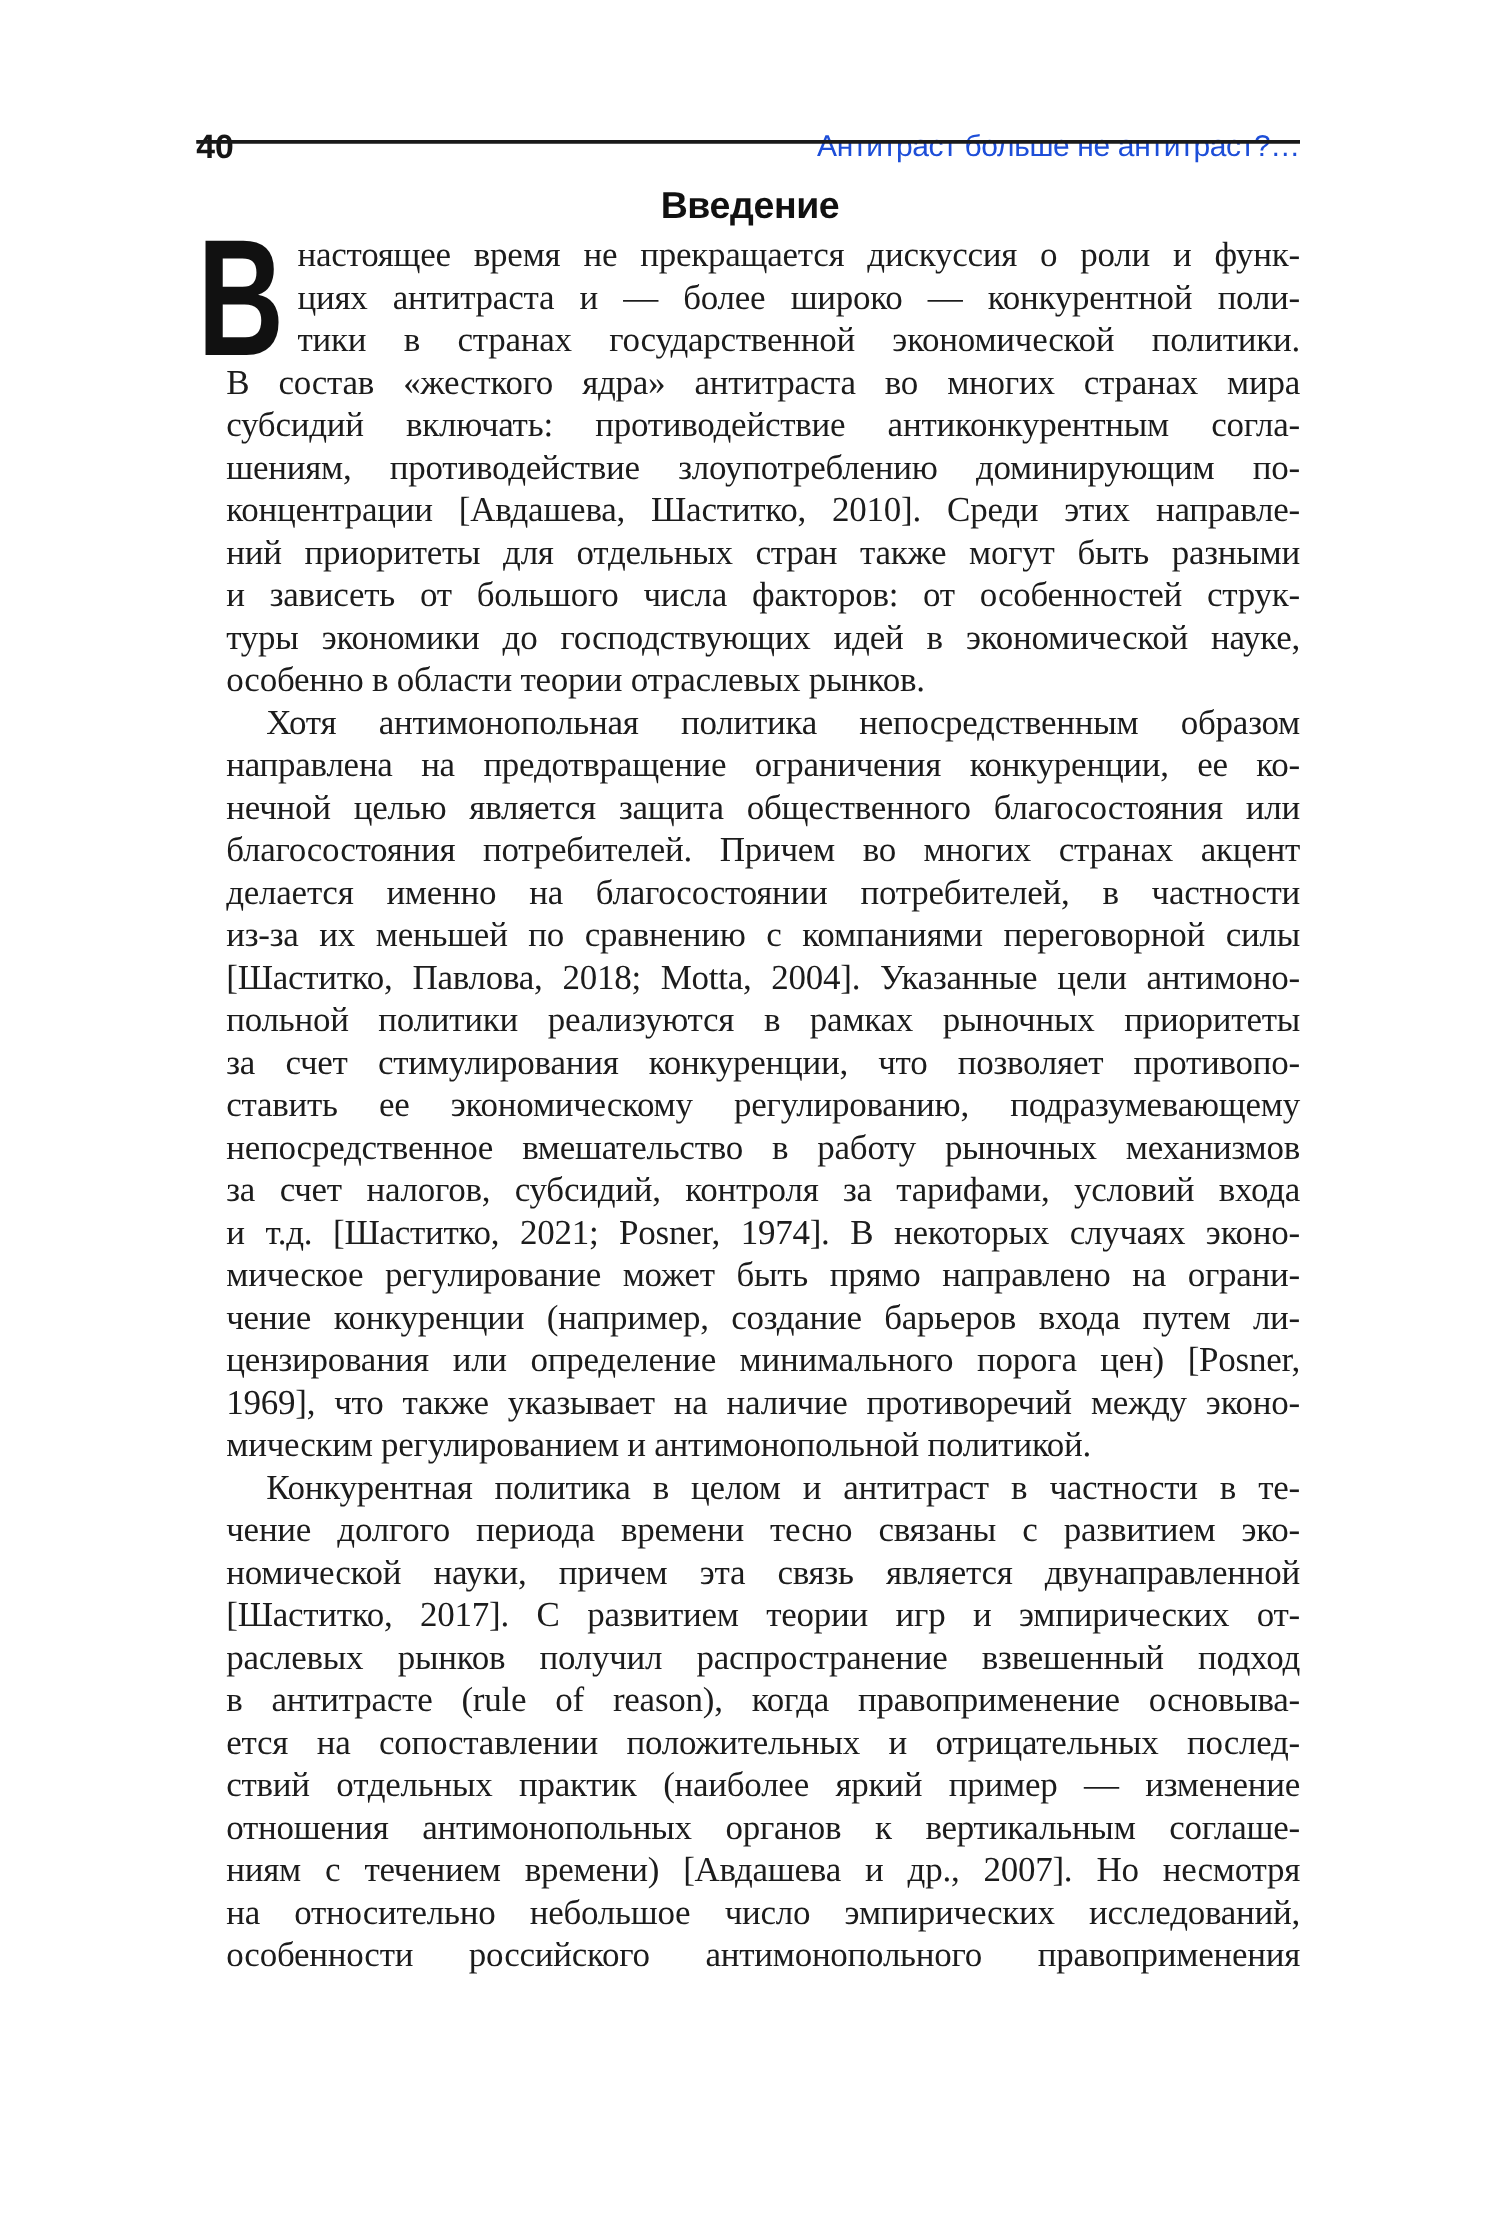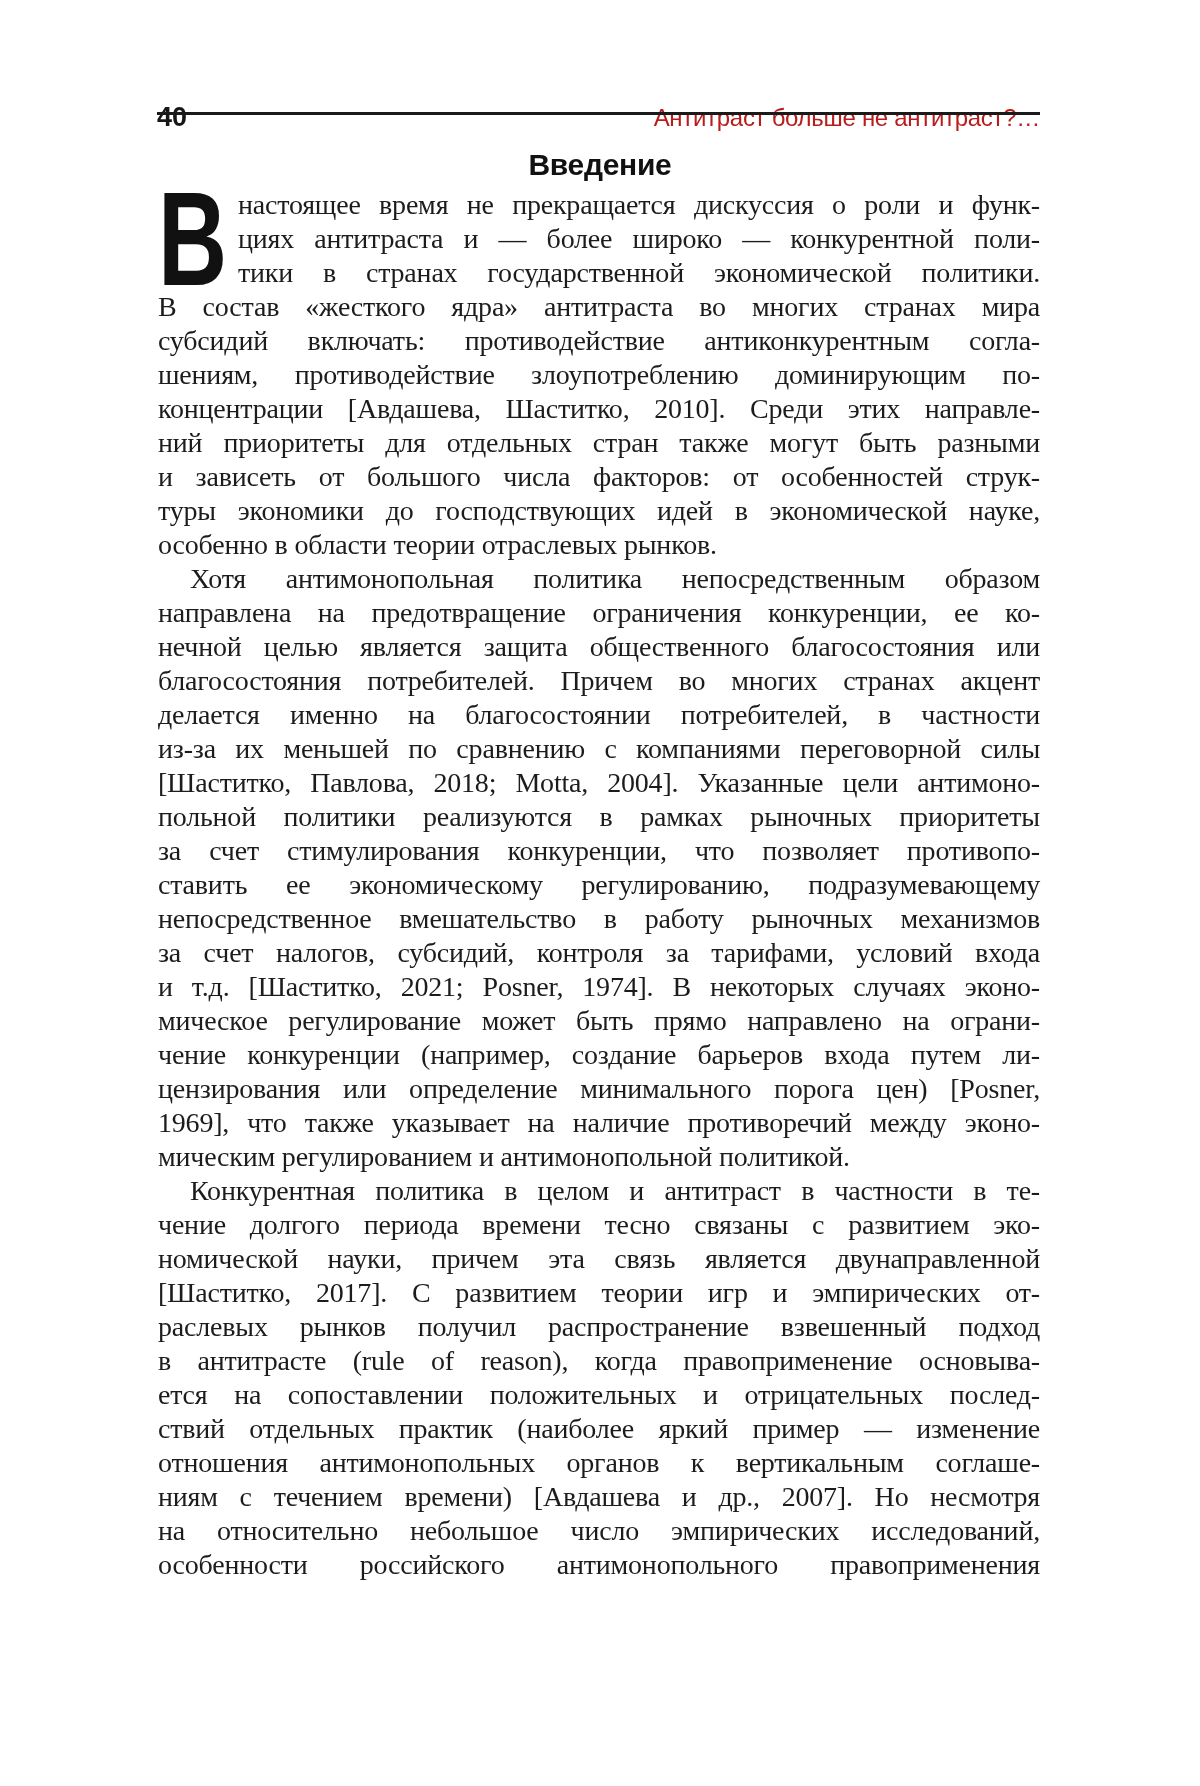--- a/index.html
+++ b/index.html
@@ -25,21 +25,21 @@
   }
   .page-number {
     font-weight: bold;
     font-size: 27px;
     line-height: 30px;
     color: #161616;
   }
   .running-title {
     font-size: 24px;
     line-height: 28px;
-    color: #b91c1c;
+    color: #1d4ed8;
     letter-spacing: -0.3px;
   }
   .header-rule {
     position: absolute;
     left: 157px;
     right: 160px;
     top: 112px;
     height: 3px;
     background: #1a1a1a;
   }
@@ -66,20 +66,21 @@
     line-height: 34px;
     letter-spacing: -0.2px;
     color: #1c1c1c;
   }
   .para { margin: 0; padding: 0; }
   .line {
     text-align: justify;
     text-align-last: justify;
     height: 34px;
     overflow: visible;
+    margin-left: 23px;
   }
   .line.last { text-align-last: left; }
   .para.indent .line:first-child { text-indent: 32px; }
   .dropcap {
     float: left;
     width: 66px;
     height: 102px;
     margin-right: 14px;
     overflow: hidden;
     color: #111111;

